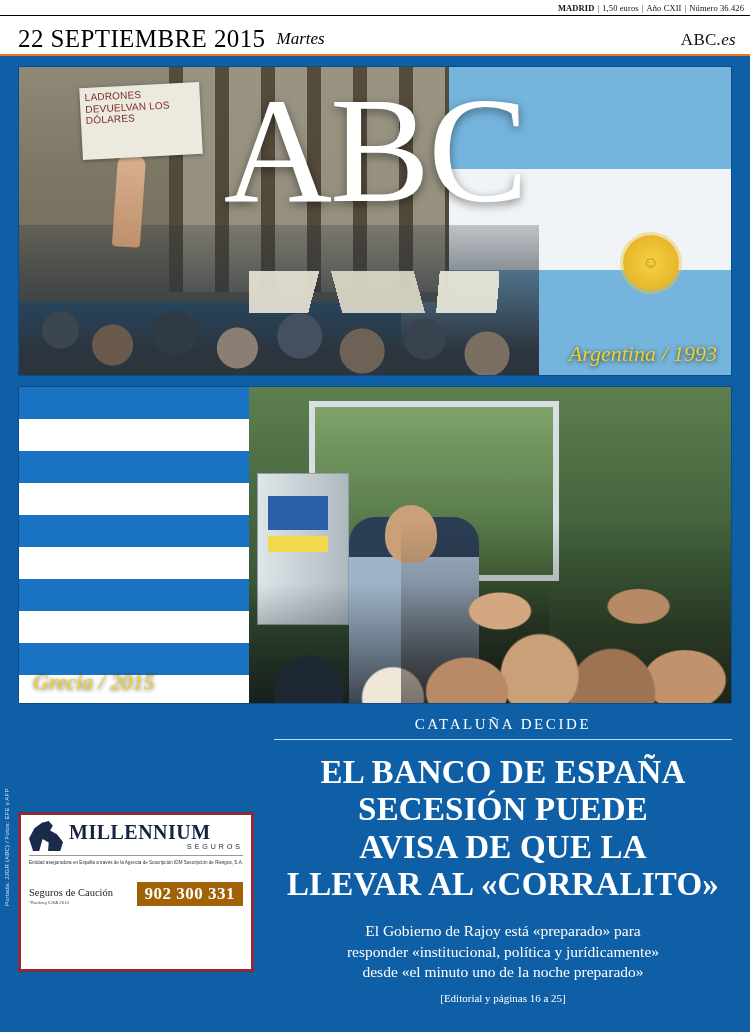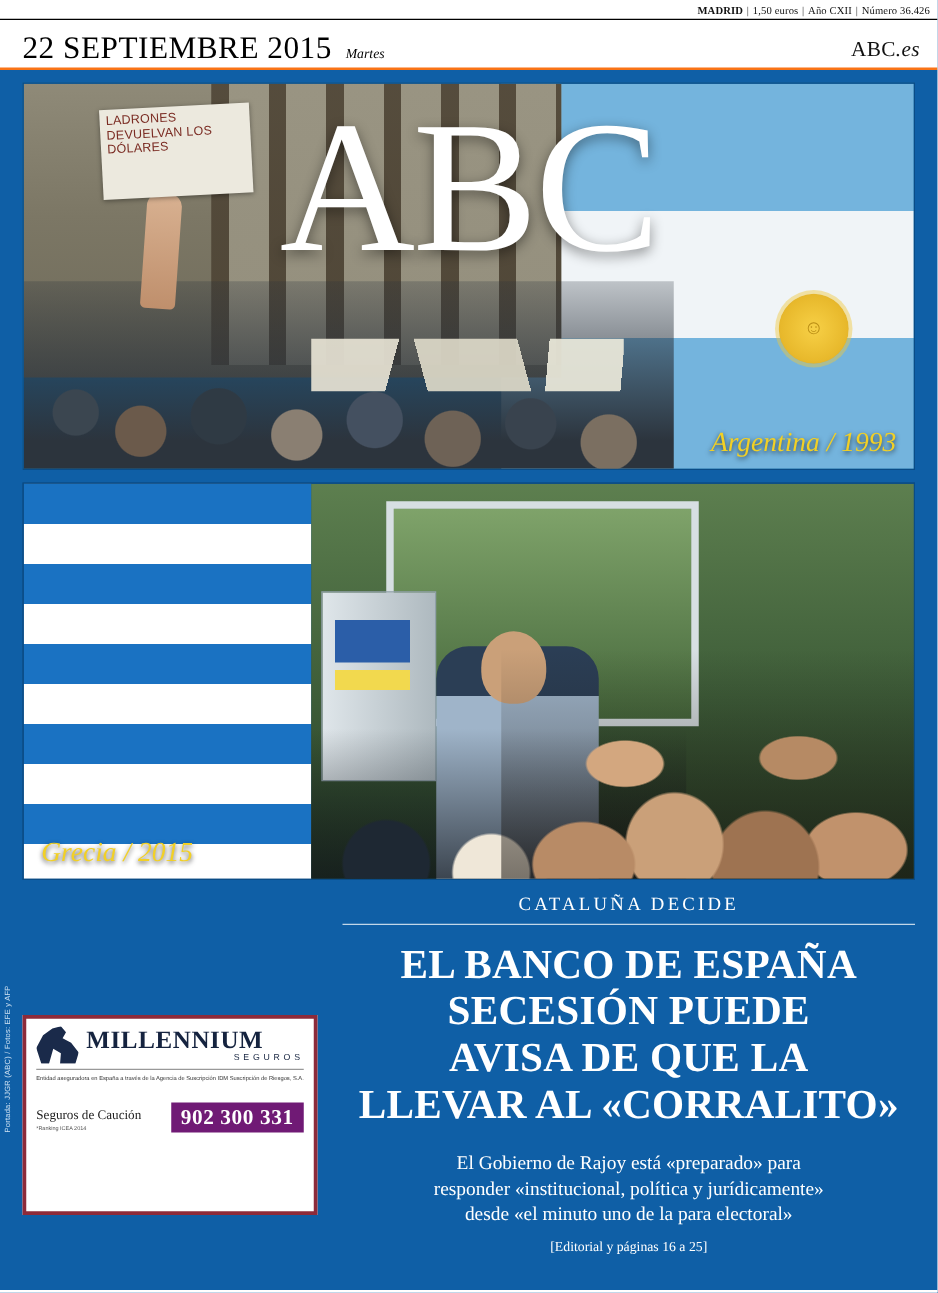--- a/index.html
+++ b/index.html
@@ -49,21 +49,21 @@
   .date-line {
     font-family: "Liberation Serif", serif;
     font-size: 25px;
     letter-spacing: 0.4px;
     line-height: 1;
     color: #000;
   }
   .weekday {
     font-family: "Liberation Serif", serif;
     font-style: italic;
-    font-size: 11px;
+    font-size: 17px;
     margin-left: 11px;
     margin-bottom: 2px;
     color: #000;
   }
   .brand-small {
     position: absolute;
     right: 14px;
     bottom: 4px;
     font-family: "Liberation Serif", serif;
     font-size: 17px;
@@ -408,21 +408,21 @@
     color: #222;
     line-height: 1.1;
   }
   .ad-tiny {
     font-family: "Liberation Sans", sans-serif;
     font-size: 4.4px;
     color: #555;
     margin-top: 2px;
   }
   .ad-phone {
-    background: #701a75;
+    background: #a16207;
     color: #fff;
     font-family: "Liberation Serif", serif;
     font-size: 17px;
     font-weight: bold;
     padding: 2px 8px;
     letter-spacing: 0.5px;
   }
 
   .headline-col {
     flex: 1;
@@ -548,19 +548,19 @@
       <div class="kicker-rule"></div>
       <div class="headline">
         <div>EL BANCO DE ESPAÑA</div>
         <div>SECESIÓN PUEDE</div>
         <div>AVISA DE QUE LA</div>
         <div>LLEVAR AL «CORRALITO»</div>
       </div>
       <div class="subhead">
         <div>El Gobierno de Rajoy está «preparado» para</div>
         <div>responder «institucional, política y jurídicamente»</div>
-        <div>desde «el minuto uno de la para electoral»</div>
+        <div>desde «el minuto uno de la noche preparado»</div>
       </div>
       <div class="refline">[Editorial y páginas 16 a 25]</div>
     </div>
 
   </div>
 </div>
 
 </body></html>

